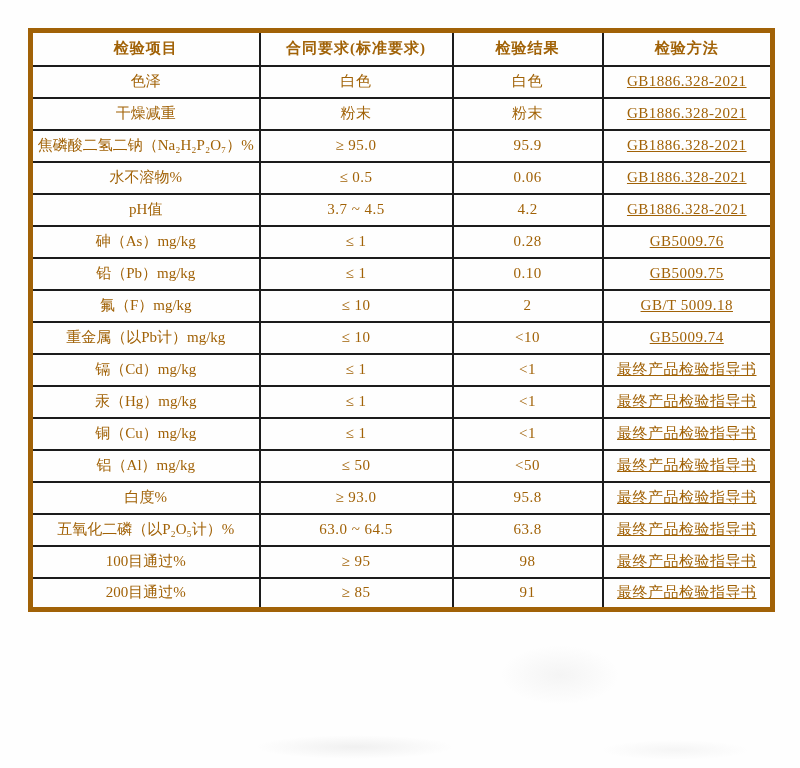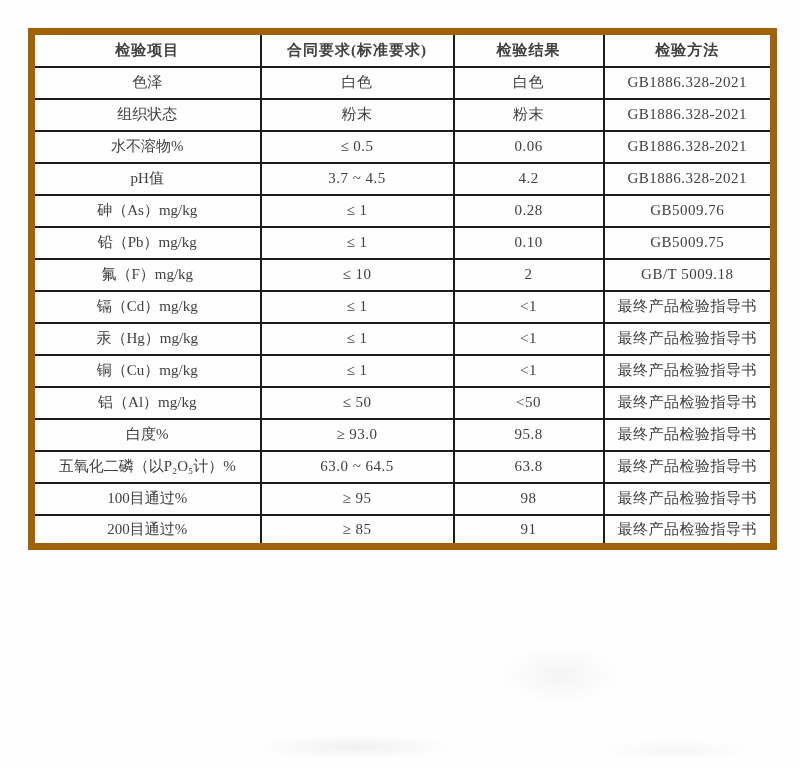--- a/index.html
+++ b/index.html
@@ -17,43 +17,43 @@
     height: 768px;
     background: #fefefe;
   }
   table.report {
     position: absolute;
     left: 28px;
     top: 28px;
     width: 742px;
     border-collapse: collapse;
     table-layout: fixed;
-    border: 7px solid #a16207;
-    color: #404040;
+    border: 5px solid #a16207;
+    color: #a16207;
   }
   table.report th, table.report td {
     border: 2px solid #1c1c1c;
     text-align: center;
     vertical-align: middle;
     padding: 0 2px;
     overflow: hidden;
     white-space: nowrap;
   }
   table.report thead tr { height: 35px; }
   table.report tbody tr { height: 32px; }
   table.report th {
     font-size: 15px;
     font-weight: 700;
     letter-spacing: 1px;
   }
   table.report td {
     font-size: 15px;
     font-weight: 500;
   }
-  td.c-method { font-size: 13.5px; letter-spacing: 0.5px; }
+  td.c-method { font-size: 13.5px; letter-spacing: 0.5px; text-decoration: underline; }
   td.c-req, td.c-res { font-size: 14.5px; letter-spacing: 0.5px; }
   col.col-item   { width: 229px; }
   col.col-req    { width: 193px; }
   col.col-res    { width: 150px; }
   col.col-method { width: 170px; }
   
   .smudge {
     position: absolute;
     pointer-events: none;
     border-radius: 50%;
@@ -92,23 +92,29 @@
       </tr>
     </thead>
     <tbody id="table-body">
         <tr>
     <td class="c-item">色泽</td>
     <td class="c-req">白色</td>
     <td class="c-res">白色</td>
     <td class="c-method">GB1886.328-2021</td>
   </tr>
         <tr>
-    <td class="c-item">组织状态</td>
+    <td class="c-item">干燥减重</td>
     <td class="c-req">粉末</td>
     <td class="c-res">粉末</td>
+    <td class="c-method">GB1886.328-2021</td>
+  </tr>
+        <tr>
+    <td class="c-item">焦磷酸二氢二钠（Na₂H₂P₂O₇）%</td>
+    <td class="c-req">≥ 95.0</td>
+    <td class="c-res">95.9</td>
     <td class="c-method">GB1886.328-2021</td>
   </tr>
         <tr>
     <td class="c-item">水不溶物%</td>
     <td class="c-req">≤ 0.5</td>
     <td class="c-res">0.06</td>
     <td class="c-method">GB1886.328-2021</td>
   </tr>
         <tr>
     <td class="c-item">pH值</td>
@@ -128,20 +134,26 @@
     <td class="c-res">0.10</td>
     <td class="c-method">GB5009.75</td>
   </tr>
         <tr>
     <td class="c-item">氟（F）mg/kg</td>
     <td class="c-req">≤ 10</td>
     <td class="c-res">2</td>
     <td class="c-method">GB/T 5009.18</td>
   </tr>
         <tr>
+    <td class="c-item">重金属（以Pb计）mg/kg</td>
+    <td class="c-req">≤ 10</td>
+    <td class="c-res">&lt;10</td>
+    <td class="c-method">GB5009.74</td>
+  </tr>
+        <tr>
     <td class="c-item">镉（Cd）mg/kg</td>
     <td class="c-req">≤ 1</td>
     <td class="c-res">&lt;1</td>
     <td class="c-method">最终产品检验指导书</td>
   </tr>
         <tr>
     <td class="c-item">汞（Hg）mg/kg</td>
     <td class="c-req">≤ 1</td>
     <td class="c-res">&lt;1</td>
     <td class="c-method">最终产品检验指导书</td>

